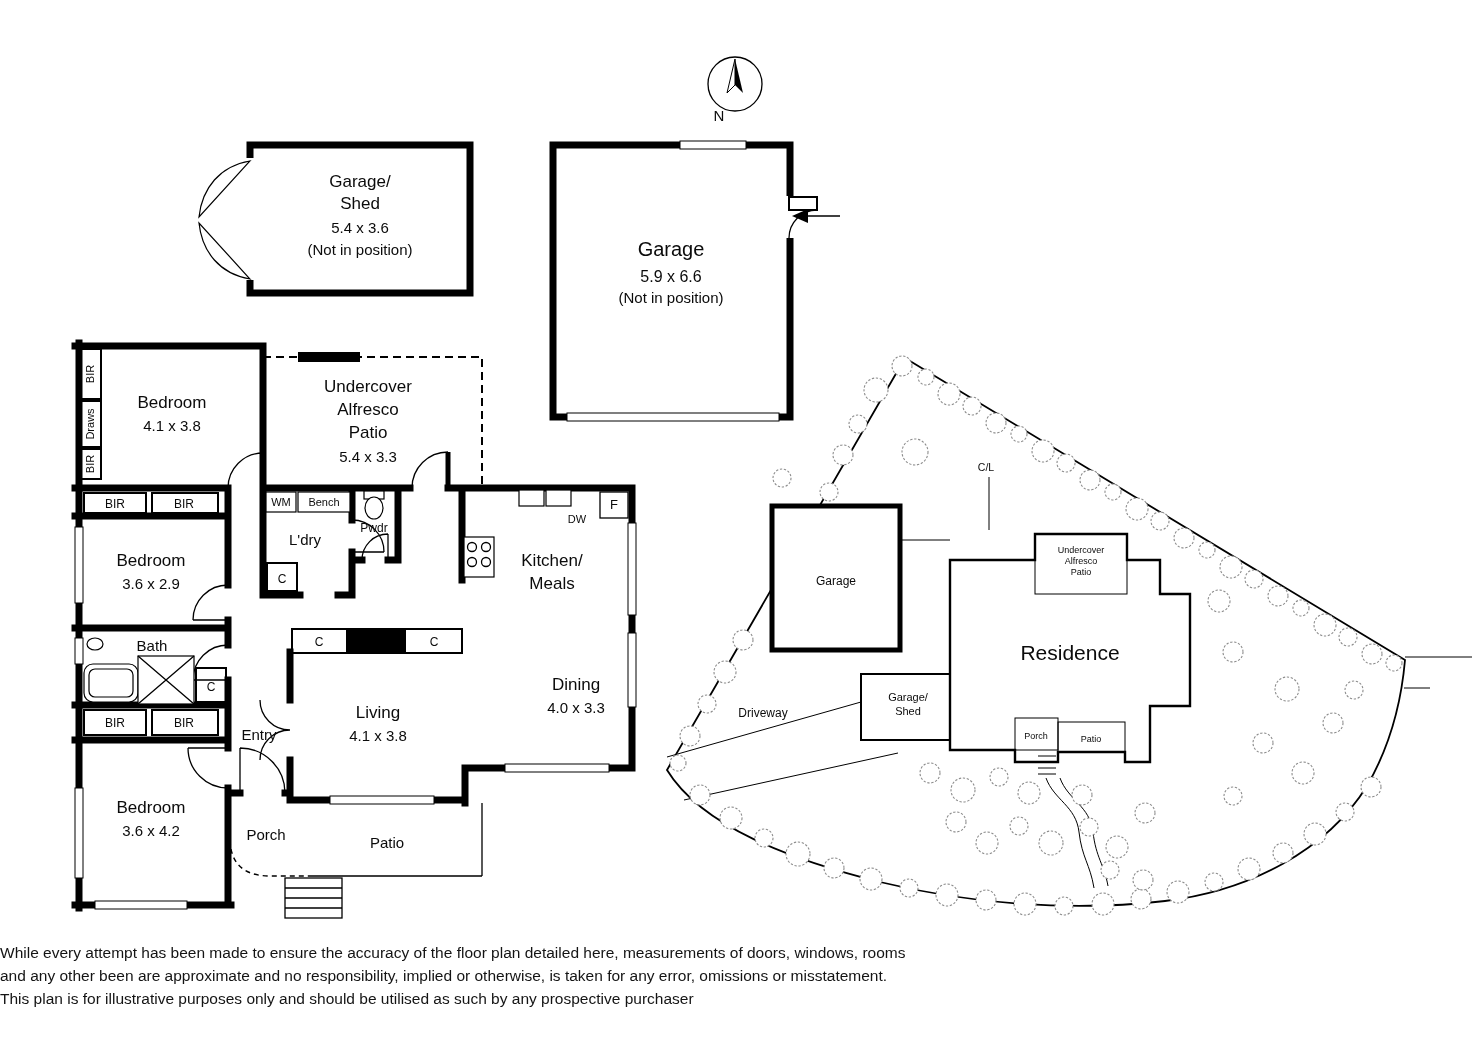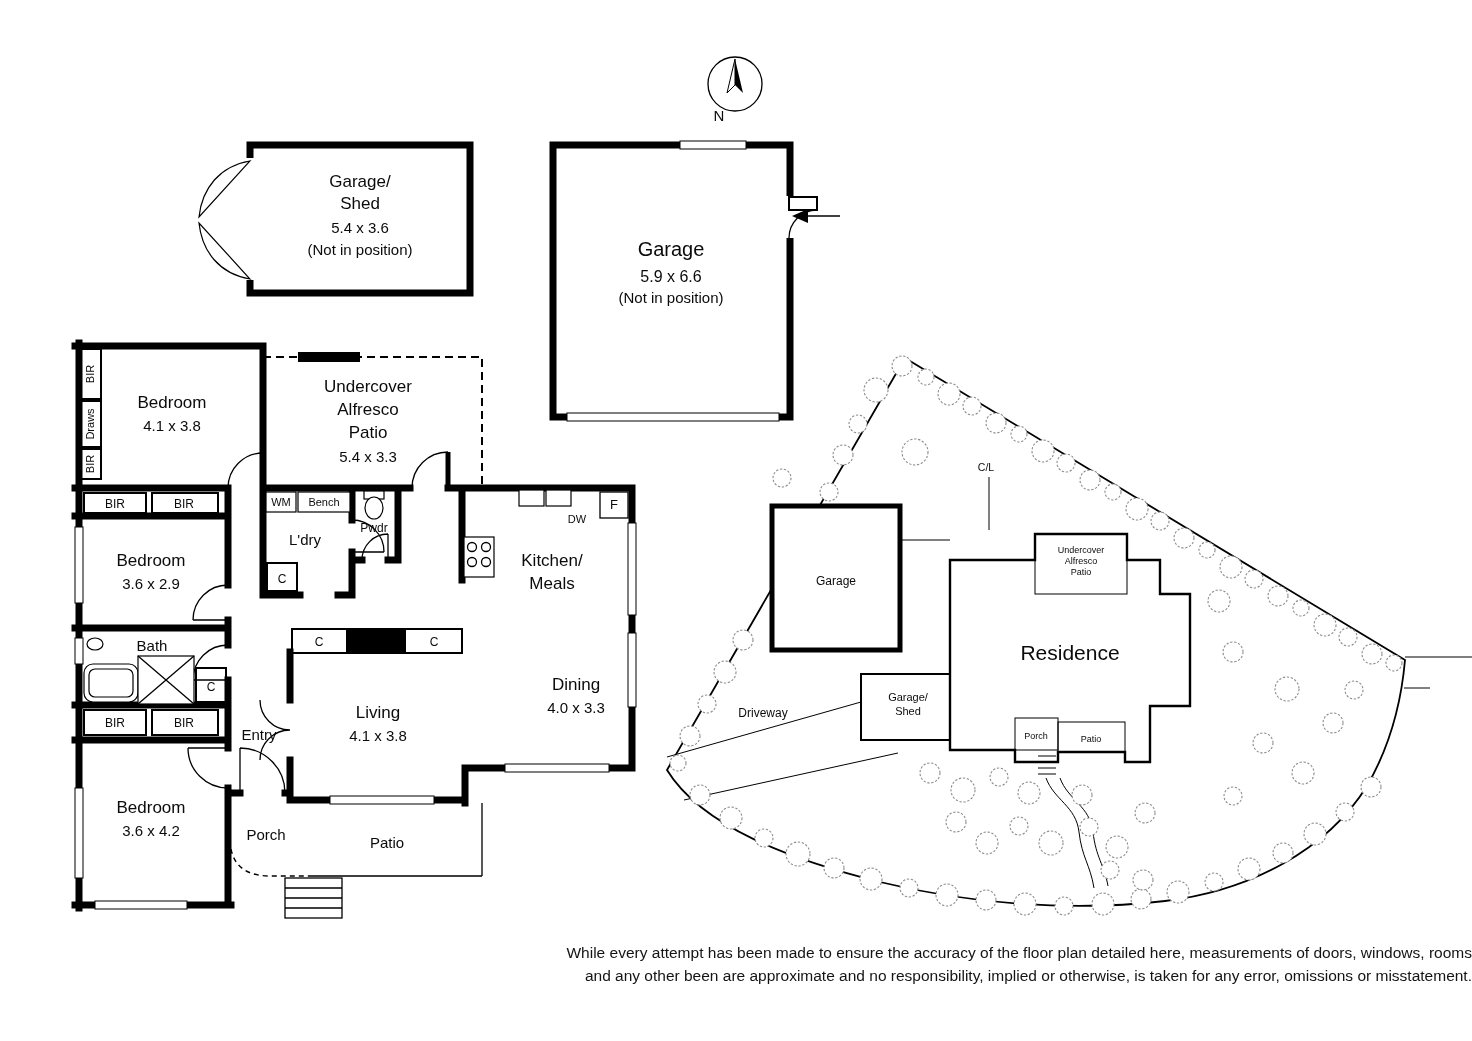--- a/index.html
+++ b/index.html
@@ -15,21 +15,21 @@
   .thin2{stroke:#000;stroke-width:2;fill:none}
   .fix{stroke:#000;stroke-width:1.2;fill:#fff}
   .window{fill:#fff;stroke:#000;stroke-width:1}
   .dash{stroke:#000;stroke-width:2;fill:none;stroke-dasharray:8 5}
   .dashp{stroke:#000;stroke-width:1.4;fill:none;stroke-dasharray:5 4}
   .siteb{stroke:#000;stroke-width:2.4;fill:#fff}
   .sitethin{stroke:#000;stroke-width:1;fill:none}
   .wall5{stroke:#000;stroke-width:5;fill:#fff}
   .boundary{stroke:#000;stroke-width:1.8;fill:#fff}
   .trees circle{fill:#fff;stroke:#8c8c8c;stroke-width:1.1;stroke-dasharray:2.3 1.7}
-  .disclaimer{position:absolute;left:0;top:941px;width:100%;text-align:right;font-size:15.5px;line-height:23px;color:#141414}
+  .disclaimer{position:absolute;left:0;top:941px;width:100%;text-align:left;font-size:15.5px;line-height:23px;color:#141414}
 </style>
 </head>
 <body>
 
 <div class="canvas">
 <svg width="1472" height="1041" viewBox="0 0 1472 1041" xmlns="http://www.w3.org/2000/svg">
 
   <g>
     <circle cx="735" cy="84" r="27" class="thin"></circle>
     <polygon points="735,59 743,93 735,85" fill="#000"></polygon>
@@ -280,14 +280,15 @@
           <circle cx="1145" cy="813" r="10"></circle>
           <circle cx="1110" cy="870" r="9"></circle>
           <circle cx="1143" cy="880" r="10"></circle>
     </g>
   </g>
 </svg>
 
 <div class="disclaimer">
   <div>While every attempt has been made to ensure the accuracy of the floor plan detailed here, measurements of doors, windows, rooms</div>
   <div>and any other been are approximate and no responsibility, implied or otherwise, is taken for any error, omissions or misstatement.</div>
+  <div>This plan is for illustrative purposes only and should be utilised as such by any prospective purchaser</div>
 </div>
 </div>
 
 </body></html>

